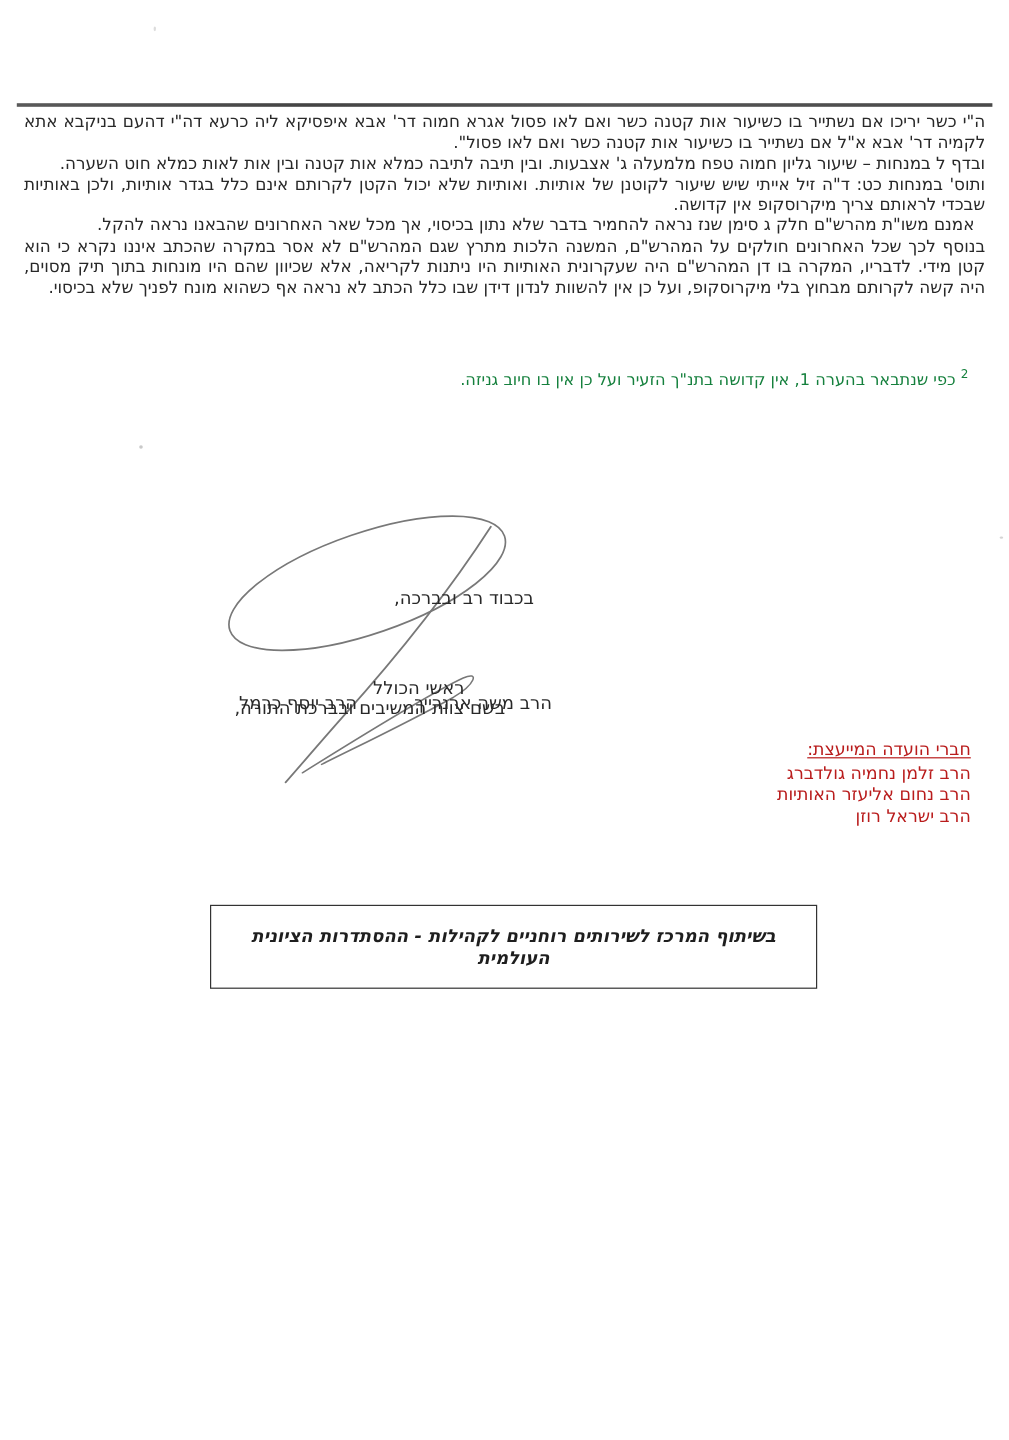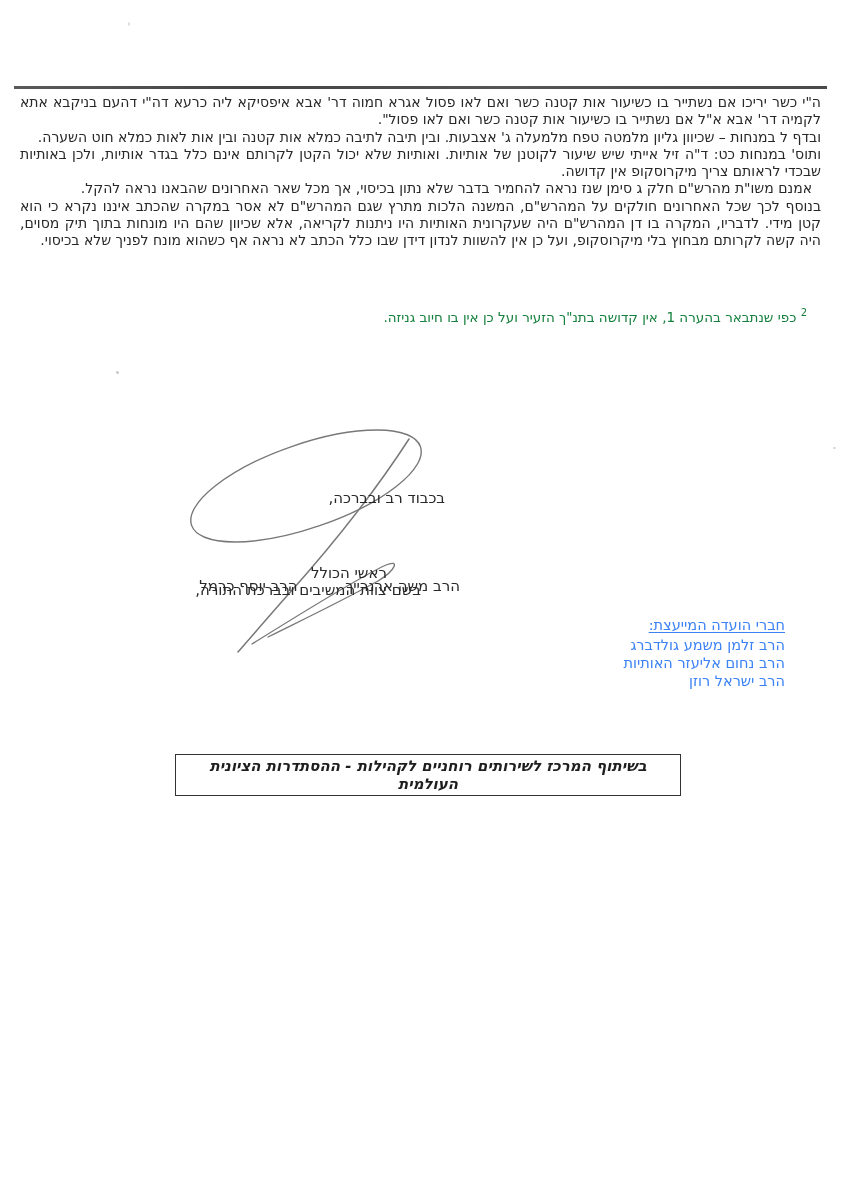--- a/index.html
+++ b/index.html
@@ -21,45 +21,45 @@
     position:absolute; top:304px; right:34px; direction:rtl;
     font-size:13.5px; line-height:17px; color:#15803d;
   }
   .footnote sup { font-size:10px; }
   .closing-line1 { position:absolute; top:489px; right:396px; direction:rtl; font-size:15px; }
   .closing-line2 { position:absolute; top:533px; right:420px; direction:rtl; font-size:15px;margin-top:48px; }
   .names-row { position:absolute; top:577px; right:381px; direction:rtl; font-size:15px; white-space:nowrap; }
   .names-gap { display:inline-block; width:38px; }
   .role-line { position:absolute; top:564px; right:454px; direction:rtl; font-size:15px; }
   .committee {
-    position:absolute; top:616px; right:56px; direction:rtl; text-align:right;
-    font-size:14.5px; line-height:18px; color:#3b82f6;
+    position:absolute; top:616px; right:32px; direction:rtl; text-align:right;
+    font-size:14.5px; line-height:18px; color:#b91c1c;
   }
   .committee-title { text-decoration:underline; text-underline-offset:2px; margin-bottom:2px; }
   .footer-box {
     position:absolute; top:754px; left:175px; width:484px;
-    border:1.5px solid #333; padding:2px 10px; direction:rtl; text-align:center;
+    border:1.5px solid #333; padding:16px 10px; direction:rtl; text-align:center;
     font-weight:bold; font-style:italic; font-size:15px; color:#1e1e1e;
   }
   .signature-svg { position:absolute; left:0; top:0; width:841px; height:1200px; pointer-events:none; }
   .speck { position:absolute; border-radius:50%; }
   .speck-a { top:371px; left:116px; width:3px; height:3px; background:#c9c9c9; }
   .speck-b { top:22px;  left:128px; width:2px; height:4px; background:#dcdcdc; }
   .speck-c { top:447px; left:833px; width:3px; height:2px; background:#d5d5d5; }
 </style>
 </head>
 <body>
 
 <div class="page">
 
   <div class="top-rule"></div>
 
   <div class="body-text">
     <p>ה"י כשר יריכו אם נשתייר בו כשיעור אות קטנה כשר ואם לאו פסול אגרא חמוה דר' אבא איפסיקא ליה כרעא דה"י דהעם בניקבא אתא לקמיה דר' אבא א"ל אם נשתייר בו כשיעור אות קטנה כשר ואם לאו פסול".</p>
-    <p>ובדף ל במנחות – שכיוון גליון מלמטה טפח מלמעלה ג' אצבעות. ובין תיבה לתיבה כמלא אות קטנה ובין אות לאות כמלא חוט השערה.</p>
+    <p>ובדף ל במנחות – שיעור גליון חמוה טפח מלמעלה ג' אצבעות. ובין תיבה לתיבה כמלא אות קטנה ובין אות לאות כמלא חוט השערה.</p>
     <p>ותוס' במנחות כט: ד"ה זיל אייתי שיש שיעור לקוטנן של אותיות. ואותיות שלא יכול הקטן לקרותם אינם כלל בגדר אותיות, ולכן באותיות שבכדי לראותם צריך מיקרוסקופ אין קדושה.</p>
     <p class="para-indent">אמנם משו"ת מהרש"ם חלק ג סימן שנז נראה להחמיר בדבר שלא נתון בכיסוי, אך מכל שאר האחרונים שהבאנו נראה להקל.</p>
     <p>בנוסף לכך שכל האחרונים חולקים על המהרש"ם, המשנה הלכות מתרץ שגם המהרש"ם לא אסר במקרה שהכתב איננו נקרא כי הוא קטן מידי. לדבריו, המקרה בו דן המהרש"ם היה שעקרונית האותיות היו ניתנות לקריאה, אלא שכיוון שהם היו מונחות בתוך תיק מסוים, היה קשה לקרותם מבחוץ בלי מיקרוסקופ, ועל כן אין להשוות לנדון דידן שבו כלל הכתב לא נראה אף כשהוא מונח לפניך שלא בכיסוי.</p>
   </div>
 
   <div class="footnote">
     <sup>2</sup>
     <span>כפי שנתבאר בהערה 1, אין קדושה בתנ"ך הזעיר ועל כן אין בו חיוב גניזה.</span>
   </div>
 
@@ -75,21 +75,21 @@
   <div class="names-row">
     <span>הרב משה ארנרייך</span>
     <span class="names-gap"></span>
     <span>הרב יוסף כרמל</span>
   </div>
 
   <div class="role-line">ראשי הכולל</div>
 
   <div class="committee">
     <div class="committee-title">חברי הועדה המייעצת:</div>
-    <div>הרב זלמן משמע גולדברג</div>
+    <div>הרב זלמן נחמיה גולדברג</div>
     <div>הרב נחום אליעזר האותיות</div>
     <div>הרב ישראל רוזן</div>
   </div>
 
   <div class="footer-box">
     <span>בשיתוף המרכז לשירותים רוחניים לקהילות - ההסתדרות הציונית העולמית</span>
   </div>
 
   <div class="speck speck-a"></div>
   <div class="speck speck-b"></div>

